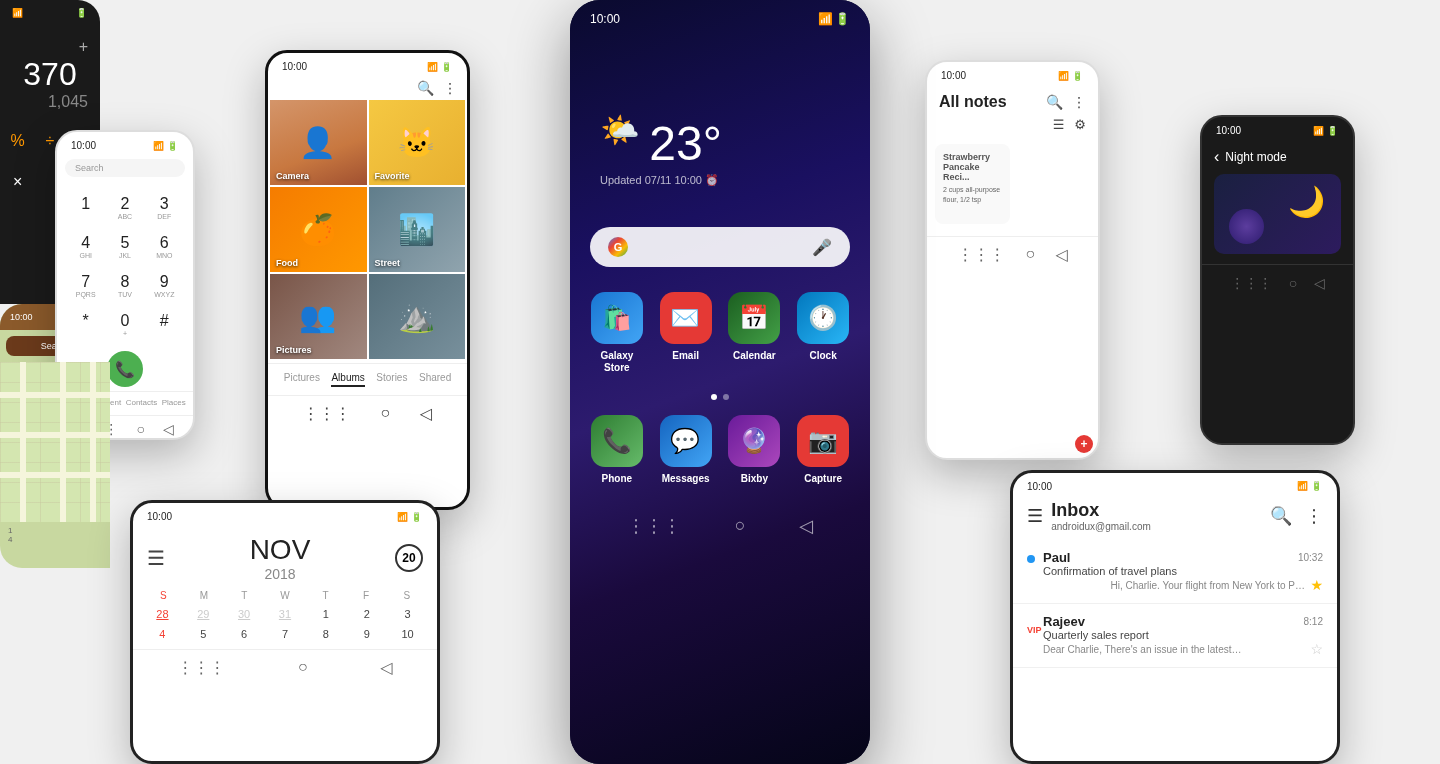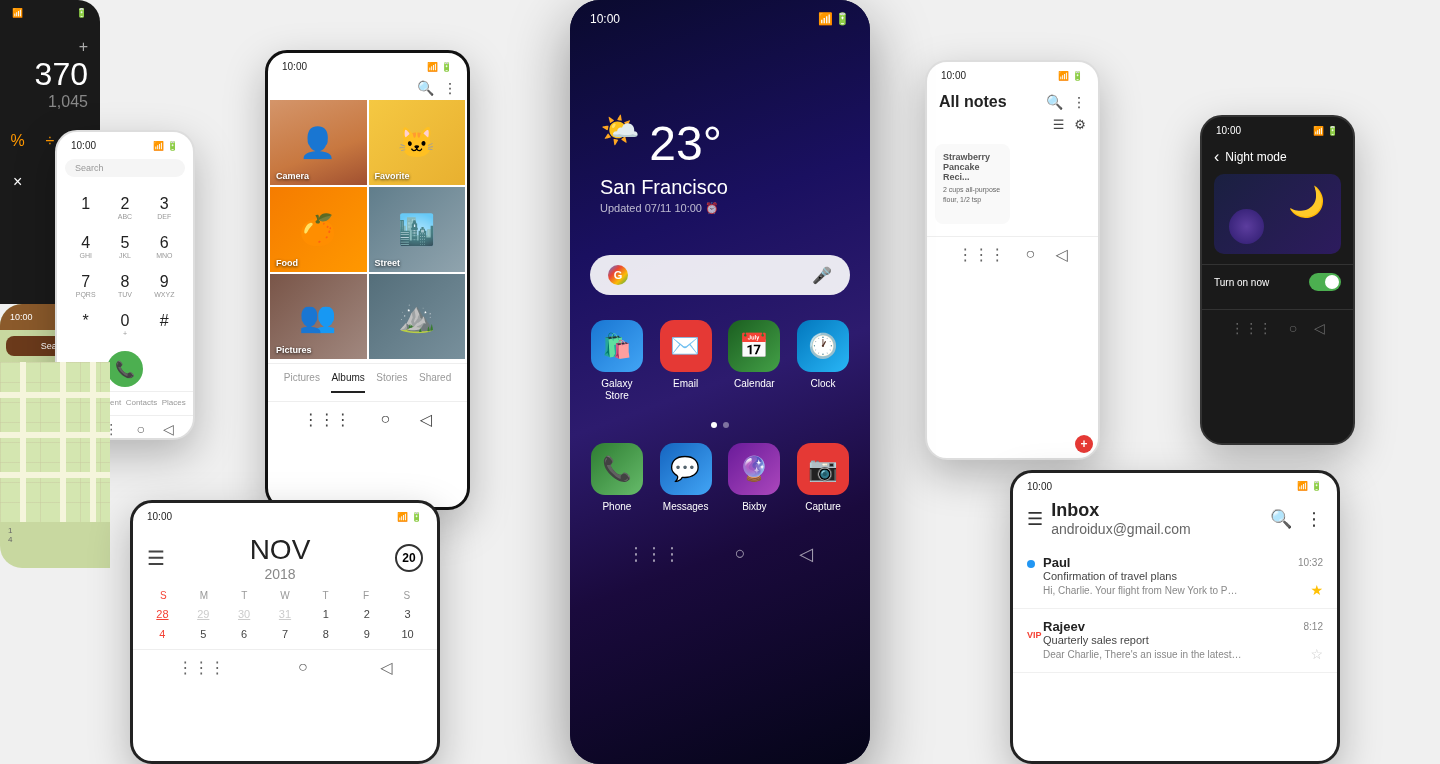--- a/index.html
+++ b/index.html
@@ -119,20 +119,21 @@
       display: flex;
       align-items: center;
       justify-content: center;
       font-size: 24px;
     }
     .center-phone .app-label {
       color: white;
       font-size: 10px;
       text-align: center;
       line-height: 1.2;
+      font-weight: bold;
     }
     .center-phone .dots {
       position: relative;
       z-index: 2;
       display: flex;
       justify-content: center;
       gap: 6px;
       margin: 5px 0;
     }
     .center-phone .dot {
@@ -293,21 +294,21 @@
     }
     .gallery-tabs {
       display: flex;
       justify-content: space-around;
       padding: 8px 10px;
       font-size: 10px;
       border-top: 1px solid #eee;
       margin-top: 4px;
     }
     .gallery-tabs .gtab { color: #999; }
-    .gallery-tabs .gtab.active { color: #222; border-bottom: 2px solid #222; padding-bottom: 8px; }
+    .gallery-tabs .gtab.active { color: #222; border-bottom: 2px solid #222; padding-bottom: 2px; }
     .gallery-nav {
       display: flex;
       justify-content: space-around;
       padding: 8px 20px;
       font-size: 16px;
       color: #444;
       border-top: 1px solid #eee;
     }
 
     
@@ -318,21 +319,21 @@
       height: 304px;
       background: #1a1a1a;
       border-radius: 0 22px 22px 0;
       overflow: hidden;
     }
     .phone-calc .calc-display {
       padding: 20px 12px 10px;
       text-align: right;
     }
     .phone-calc .calc-expr { font-size: 16px; color: #aaa; }
-    .phone-calc .calc-result { font-size: 32px; color: white; font-weight: 200; }
+    .phone-calc .calc-result { font-size: 32px; color: white; font-weight: 200; text-align: center; }
     .phone-calc .calc-grid {
       display: grid;
       grid-template-columns: repeat(3, 1fr);
       gap: 1px;
       padding: 0 2px;
     }
     .phone-calc .calc-btn {
       display: flex;
       align-items: center;
       justify-content: center;
@@ -558,21 +559,21 @@
     }
     .phone-inbox .inbox-header {
       display: flex;
       justify-content: space-between;
       align-items: center;
       padding: 4px 14px 8px;
     }
     .phone-inbox .inbox-left { display: flex; align-items: center; gap: 8px; }
     .phone-inbox .inbox-menu { font-size: 18px; color: #333; }
     .phone-inbox .inbox-title { font-size: 18px; font-weight: 600; color: #222; }
-    .phone-inbox .inbox-email { font-size: 14px; color: #666; display: block; }
+    .phone-inbox .inbox-email { font-size: 10px; color: #666; display: block; }
     .phone-inbox .inbox-actions { display: flex; gap: 12px; font-size: 18px; color: #333; }
     .phone-inbox .inbox-meta {
       display: flex;
       justify-content: space-between;
       padding: 4px 14px;
       font-size: 10px;
       color: #888;
       border-bottom: 1px solid #eee;
     }
     .phone-inbox .email-item {
@@ -679,21 +680,20 @@
   <div class="status-bar">
     <span>10:00</span>
     <div class="signal-icons">
       <span>📶</span>
       <span>🔋</span>
     </div>
   </div>
   <div class="weather-section">
     <span class="weather-icon">🌤️</span>
     <span class="temp">23°</span>
-    <span class="city">San Francisco</span>
     <span class="updated">Updated 07/11 10:00 ⏰</span>
   </div>
   <div class="search-bar">
     <div class="g-logo">G</div>
     <span class="mic-icon">🎤</span>
   </div>
   <div class="app-grid">
     <div class="app-item">
       <div class="app-icon icon-galaxy">
           <span>🛍️</span>
@@ -993,24 +993,20 @@
       </div>
   </div>
   <div class="night-header">
     <span class="night-back">‹</span>
     <span class="night-title">Night mode</span>
   </div>
   <div class="night-illustration">
     <div class="night-circle"></div>
     <div class="moon">🌙</div>
   </div>
-  <div class="night-toggle-row">
-    <span class="toggle-label">Turn on now</span>
-    <div class="toggle"></div>
-  </div>
   <div class="night-nav">
     <span>⋮⋮⋮</span>
     <span>○</span>
     <span>◁</span>
   </div>
 </div>
 
 <div class="phone phone-inbox light">
   <div class="inbox-status">
     <span>10:00</span>
@@ -1033,21 +1029,21 @@
     </div>
   </div>
   <div class="email-item">
     <div class="email-dot unread"></div>
     <div class="email-content">
       <div style="display:flex;justify-content:space-between;align-items:center;">
         <span class="email-sender">Paul</span>
         <span class="email-time">10:32</span>
       </div>
       <div class="email-subject">Confirmation of travel plans</div>
-      <div style="display:flex;justify-content:space-between;align-items:center;">
+      <div style="display:flex;justify-content:flex-end;align-items:center;">
         <span class="email-preview">Hi, Charlie. Your flight from New York to Par...</span>
         <span class="email-star">★</span>
       </div>
     </div>
   </div>
   <div class="email-item">
     <div class="email-dot vip">
       <span class="vip-badge">VIP</span>
     </div>
     <div class="email-content">

